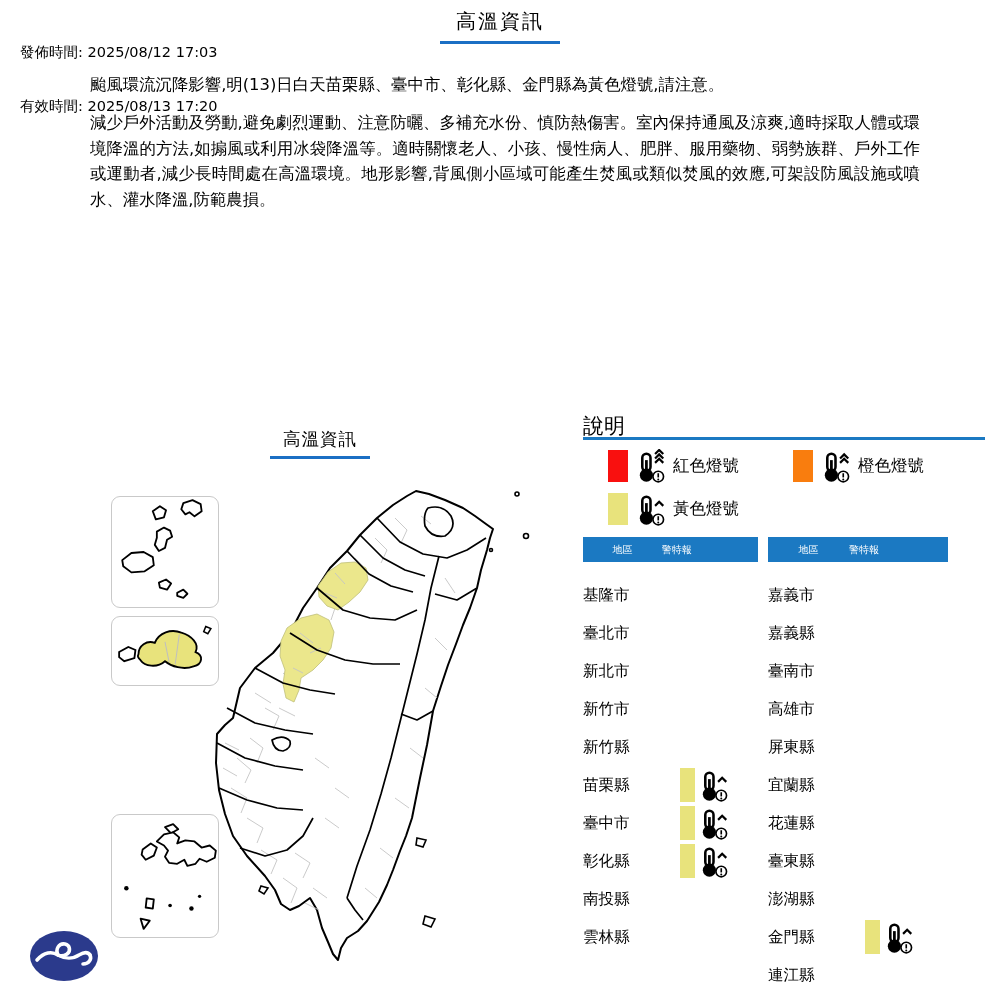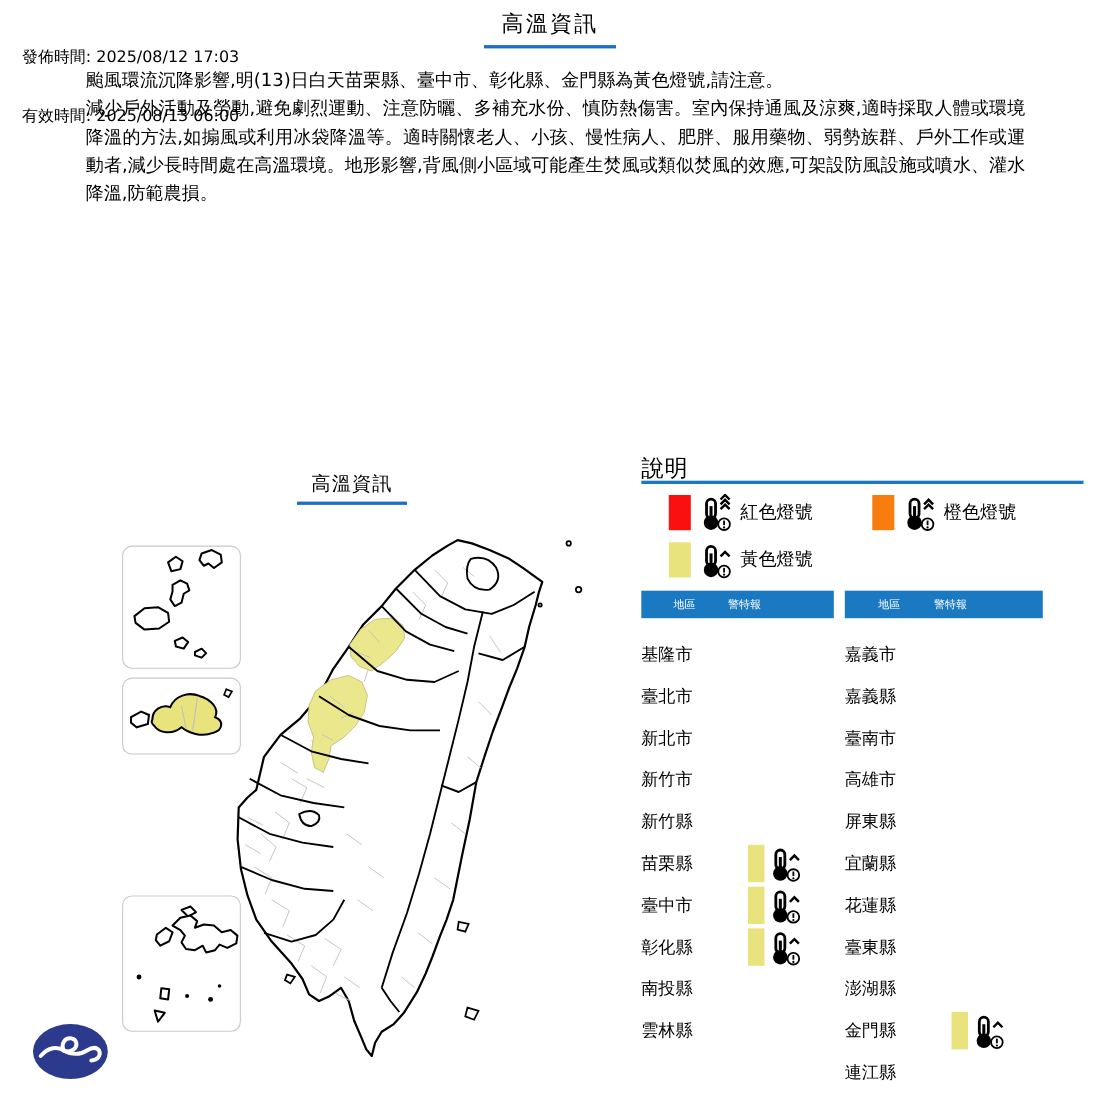--- a/index.html
+++ b/index.html
@@ -8,21 +8,21 @@
 
   
   .pub{position:absolute;left:20px;top:7px;font-size:14.5px;line-height:18px;white-space:pre;}
   .title-wrap{position:absolute;left:0;right:0;top:8px;text-align:center;}
   .page-title{display:inline-block;font-size:20px;letter-spacing:2px;padding:0 16px 6px;
               border-bottom:3px solid #1B6FC4;}
 
   
   .advisory{position:absolute;left:78px;top:60px;width:854px;font-size:16.4px;
             line-height:25.8px;text-align:justify;}
-  .advisory p{margin:0;}
+  .advisory p{margin:12px;}
 
   
   .map-title{position:absolute;left:270px;top:427px;width:100px;text-align:center;
              font-size:17.5px;letter-spacing:1px;padding-bottom:5px;border-bottom:3px solid #1B6FC4;}
   .inset{position:absolute;background:#fff;border:1px solid #C9C9C9;border-radius:9px;box-sizing:border-box;}
   #inset-matsu{left:111px;top:496px;width:108px;height:112px;}
   #inset-kinmen{left:111px;top:616px;width:108px;height:70px;}
   #inset-penghu{left:111px;top:814px;width:108px;height:124px;}
   .inset svg{width:100%;height:100%;display:block;}
   #taiwan-map{position:absolute;left:195px;top:458px;width:350px;height:545px;}
@@ -55,21 +55,21 @@
   
   #cwa-logo{position:absolute;left:28px;top:930px;}
 </style>
 </head>
 <body>
 
 <div class="page">
 
   <div class="pub">
     <div>發佈時間: 2025/08/12 17:03</div>
-    <div>有效時間: 2025/08/13 06:00</div>
+    <div>有效時間: 2025/08/13 17:20</div>
   </div>
 
   <div class="title-wrap">
     <span class="page-title">高溫資訊</span>
   </div>
 
   <div class="advisory">
     <p>颱風環流沉降影響,明(13)日白天苗栗縣、臺中市、彰化縣、金門縣為黃色燈號,請注意。</p>
     <p>減少戶外活動及勞動,避免劇烈運動、注意防曬、多補充水份、慎防熱傷害。室內保持通風及涼爽,適時採取人體或環境降溫的方法,如搧風或利用冰袋降溫等。適時關懷老人、小孩、慢性病人、肥胖、服用藥物、弱勢族群、戶外工作或運動者,減少長時間處在高溫環境。地形影響,背風側小區域可能產生焚風或類似焚風的效應,可架設防風設施或噴水、灌水降溫,防範農損。</p>
   </div>

